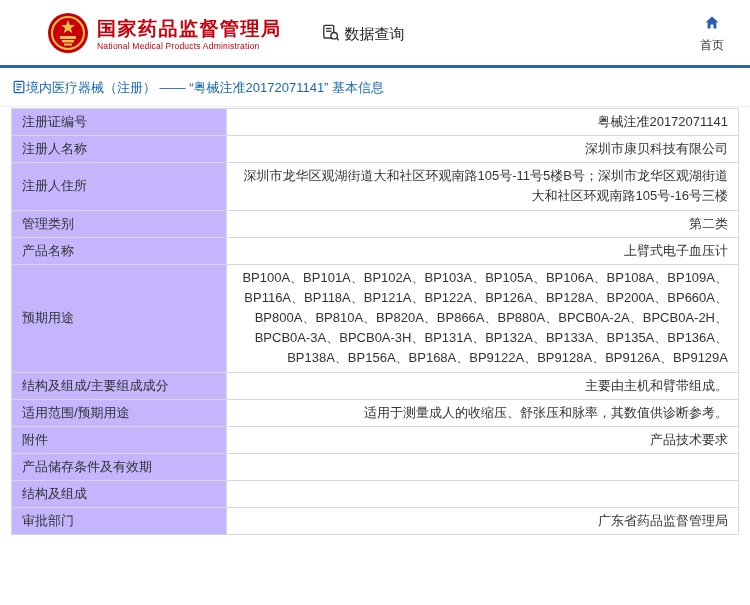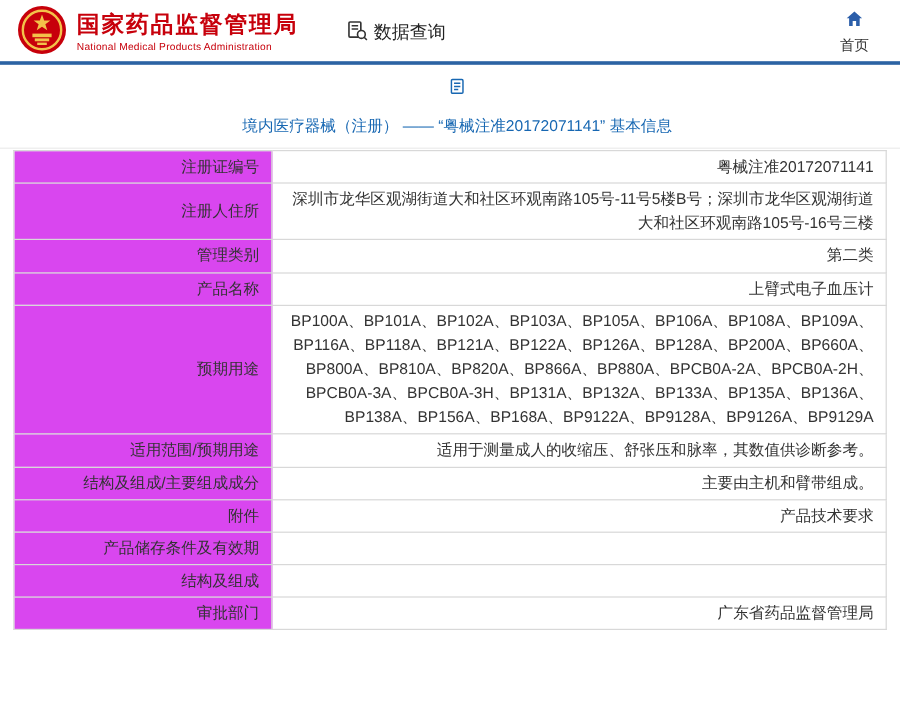--- a/index.html
+++ b/index.html
@@ -6,21 +6,21 @@
   html,body { margin:0; padding:0; background:#ffffff; }
   body {
     width:750px; height:605px; overflow:hidden;
     font-family:"Liberation Sans","DejaVu Sans",sans-serif;
     color:#333;
   }
 
   
   .top {
     display:flex; align-items:center;
-    padding:10px 16px 6px 14px; height:51px;
+    padding:10px 16px 6px 14px; height:65px;margin-left:33px;
   }
   .emblem { flex:0 0 auto; }
   .org { margin-left:8px; }
   .org-cn {
     color:#c7000b; font-size:19px; font-weight:bold;
     letter-spacing:1.5px; line-height:1.15;
   }
   .org-en { color:#c7000b; font-size:8.5px; margin-top:2px; letter-spacing:.2px; }
   .dataquery {
     display:flex; align-items:center; gap:5px;
@@ -29,40 +29,39 @@
   }
   .nav { margin-left:auto; display:flex; gap:30px; padding-right:10px; }
   .nav-item {
     display:flex; flex-direction:column; align-items:center; gap:3px;
     font-size:12px; color:#333; cursor:pointer; white-space:nowrap;
   }
   .divider { height:3px; background:#2b63a3; }
 
   
   .breadcrumb {
-    display:flex; align-items:center; gap:14px;
+    display:flex; align-items:center; gap:0;
     padding:11px 0 9px 12px;
     color:#1767b2; font-size:13px;
     border-bottom:1px solid #ececec;
-    flex-direction:column;
   }
 
   
   .info-table {
     width:728px; margin:1px 11px 10px 11px;
     border-collapse:collapse; font-size:13px;
   }
   .info-table td {
     border:1px solid #d8d8d8;
     padding:3px 10px; line-height:1.55;
     height:21px; vertical-align:middle;
   }
   td.lbl {
-    width:215px; text-align:right;
-    background:#d946ef; color:#333; white-space:nowrap;
+    width:215px; 
+    background:#c4b5fd; color:#333; white-space:nowrap;
   }
   td.val { text-align:right; color:#333; }
 </style>
 </head>
 <body>
 
 <div class="top">
   <span class="emblem">
     <svg width="42" height="42" viewBox="0 0 42 42">
       <circle cx="21" cy="21" r="20" fill="#c7000b"></circle>
@@ -117,42 +116,46 @@
   <span>境内医疗器械（注册） —— “粤械注准20172071141” 基本信息</span>
 </div>
 
 <table class="info-table">
   <tbody>
     <tr>
       <td class="lbl">注册证编号</td>
       <td class="val">粤械注准20172071141</td>
     </tr>
     <tr>
+      <td class="lbl">注册人名称</td>
+      <td class="val">深圳市康贝科技有限公司</td>
+    </tr>
+    <tr>
       <td class="lbl">注册人住所</td>
       <td class="val">深圳市龙华区观湖街道大和社区环观南路105号-11号5楼B号；深圳市龙华区观湖街道大和社区环观南路105号-16号三楼</td>
     </tr>
     <tr>
       <td class="lbl">管理类别</td>
       <td class="val">第二类</td>
     </tr>
     <tr>
       <td class="lbl">产品名称</td>
       <td class="val">上臂式电子血压计</td>
     </tr>
     <tr>
       <td class="lbl">预期用途</td>
       <td class="val">BP100A、BP101A、BP102A、BP103A、BP105A、BP106A、BP108A、BP109A、BP116A、BP118A、BP121A、BP122A、BP126A、BP128A、BP200A、BP660A、BP800A、BP810A、BP820A、BP866A、BP880A、BPCB0A-2A、BPCB0A-2H、BPCB0A-3A、BPCB0A-3H、BP131A、BP132A、BP133A、BP135A、BP136A、BP138A、BP156A、BP168A、BP9122A、BP9128A、BP9126A、BP9129A</td>
     </tr>
     <tr>
+      <td class="lbl">结构及组成/主要组成成分</td>
+      <td class="val">主要由主机和臂带组成。</td>
+    </tr>
+    <tr>
       <td class="lbl">适用范围/预期用途</td>
       <td class="val">适用于测量成人的收缩压、舒张压和脉率，其数值供诊断参考。</td>
-    </tr>
-    <tr>
-      <td class="lbl">结构及组成/主要组成成分</td>
-      <td class="val">主要由主机和臂带组成。</td>
     </tr>
     <tr>
       <td class="lbl">附件</td>
       <td class="val">产品技术要求</td>
     </tr>
     <tr>
       <td class="lbl">产品储存条件及有效期</td>
       <td class="val"></td>
     </tr>
     <tr>

